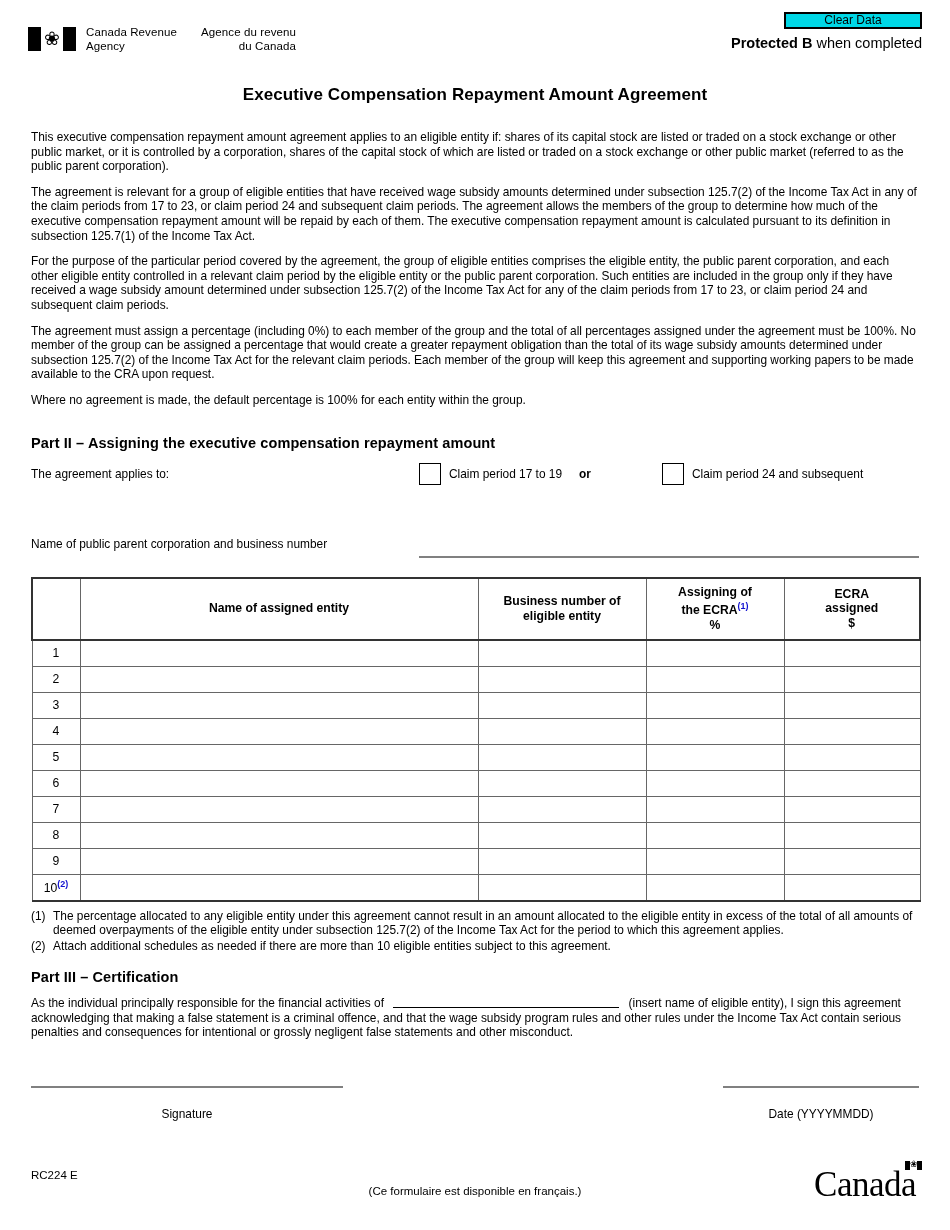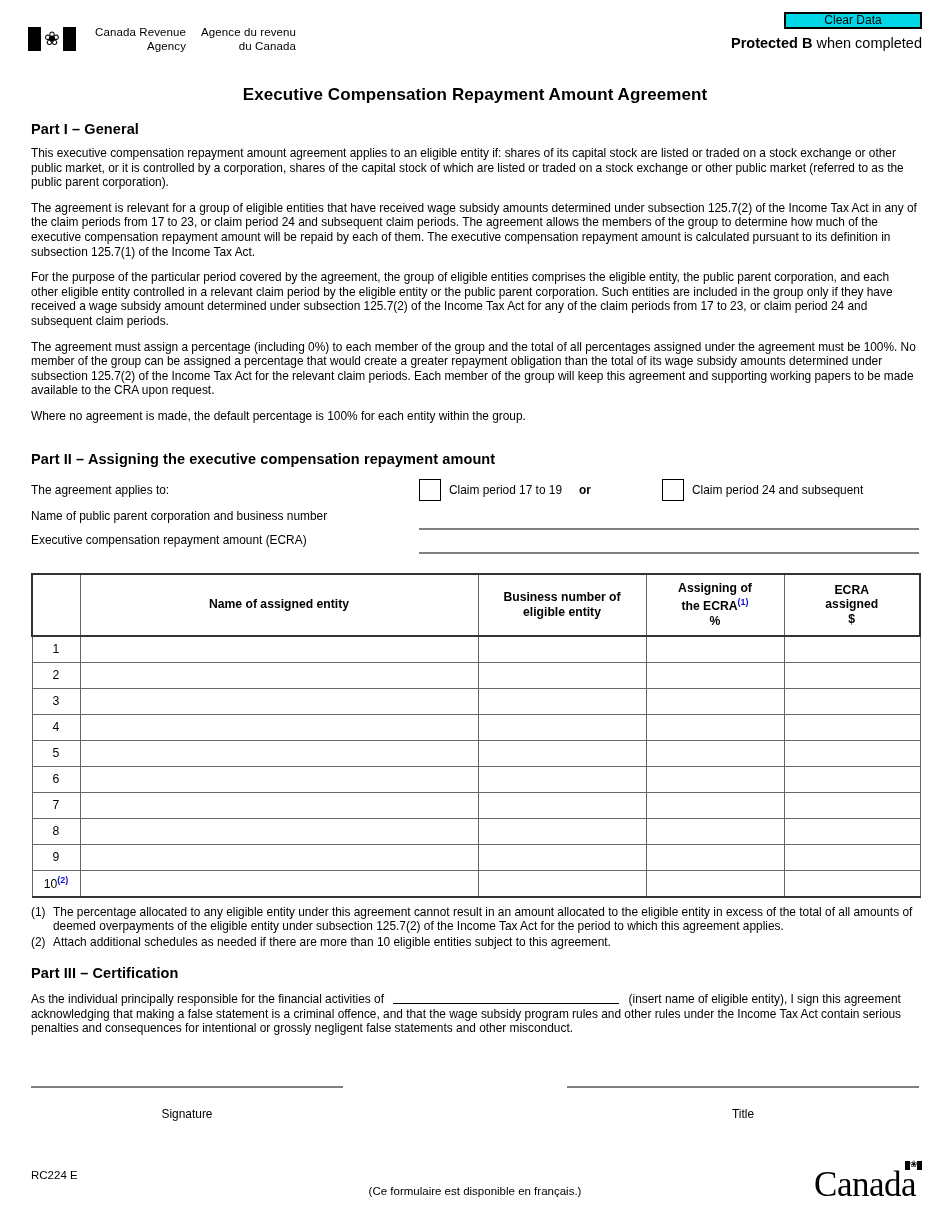--- a/index.html
+++ b/index.html
@@ -60,21 +60,21 @@
     color: #000;
     font-size: 19px;
     line-height: 20px;
     text-align: center;
   }
   .sig-en, .sig-fr {
     font-size: 11.5px;
     line-height: 13.5px;
     letter-spacing: 0.1px;
   }
-  .sig-en { width: 100px; text-align: right; }
+  .sig-en { width: 100px; }
   .sig-fr { width: 110px; text-align: right; }
 
   .clear-data {
     position: absolute;
     right: 28px;
     top: 4px;
     width: 138px;
     height: 17px;
     background: #00d7e6;
     border: 2px solid #000000;
@@ -166,20 +166,21 @@
   .or-text {
     position: absolute;
     top: 2px;
     left: 548px;
     font-size: 11.9px;
     font-weight: bold;
   }
   .row-field {
     position: relative;
     height: 24px;
+    margin-top: 44px;
   }
   .fieldline {
     position: absolute;
     left: 388px;
     right: 0;
     height: 16px;
     border-bottom: 2px solid #808080;
     bottom: 1px;
     background: transparent;
   }
@@ -417,21 +418,20 @@
 
     <div class="protected-b">
       <b>Protected B</b><span> when completed</span>
     </div>
   </div>
 
   <div class="form-title">Executive Compensation Repayment Amount Agreement</div>
 
   <div class="content">
 
-    <h2 class="part-head">Part I – General</h2>
     <div class="gap-s"></div>
 
     <p class="body-text">This executive compensation repayment amount agreement applies to an eligible entity if: shares of its capital stock are listed or traded on a stock exchange or other public market, or it is controlled by a corporation, shares of the capital stock of which are listed or traded on a stock exchange or other public market (referred to as the public parent corporation).</p>
     <p class="body-text">The agreement is relevant for a group of eligible entities that have received wage subsidy amounts determined under subsection 125.7(2) of the Income Tax Act in any of the claim periods from 17 to 23, or claim period 24 and subsequent claim periods. The agreement allows the members of the group to determine how much of the executive compensation repayment amount will be repaid by each of them. The executive compensation repayment amount is calculated pursuant to its definition in subsection 125.7(1) of the Income Tax Act.</p>
     <p class="body-text">For the purpose of the particular period covered by the agreement, the group of eligible entities comprises the eligible entity, the public parent corporation, and each other eligible entity controlled in a relevant claim period by the eligible entity or the public parent corporation.  Such entities are included in the group only if they have received a wage subsidy amount determined under subsection 125.7(2) of the Income Tax Act for any of the claim periods from 17 to 23, or claim period 24 and subsequent claim periods.</p>
     <p class="body-text">The agreement must assign a percentage (including 0%) to each member of the group and the total of all percentages assigned under the agreement must be 100%. No member of the group can be assigned a percentage that would create a greater repayment obligation than the total of its wage subsidy amounts determined under subsection 125.7(2) of the Income Tax Act for the relevant claim periods. Each member of the group will keep this agreement and supporting working papers to be made available to the CRA upon request.</p>
     <p class="body-text">Where no agreement is made, the default percentage is 100% for each entity within the group.</p>
 
     <div class="gap-m"></div>
     <h2 class="part-head">Part II – Assigning the executive compensation repayment amount</h2>
@@ -447,26 +447,20 @@
         <span class="chk-label" style="left:661px;">Claim period 24 and subsequent</span>
       </div>
 
       <div class="row-field">
         <span class="lbl-left">Name of public parent corporation and business number</span>
         <div class="fieldline">
           <input type="text" value="" style="">
         </div>
       </div>
 
-      <div class="row-field">
-        <span class="lbl-left">Executive compensation repayment amount (ECRA)</span>
-        <div class="fieldline">
-          <input type="text" value="" style="">
-        </div>
-      </div>
     </div>
 
     <table class="entities">
       <colgroup>
         <col style="width:48px">
         <col style="width:398px">
         <col style="width:168px">
         <col style="width:138px">
         <col style="width:136px">
       </colgroup>
@@ -585,25 +579,25 @@
     </div>
   </div>
 
   <div class="sig-block">
     <div class="sig-col signature">
       <div class="sig-line">
         <input type="text" value="" style="">
       </div>
       <div class="sig-caption">Signature</div>
     </div>
-    <div class="sig-col title">
+    <div class="sig-col date">
       <div class="sig-line">
         <input type="text" value="" style="">
       </div>
-      <div class="sig-caption">Title</div>
+      <div class="sig-caption">Date (YYYYMMDD)</div>
     </div>
   </div>
 
   <div class="footer">
     <div class="form-code">RC224 E</div>
     <div class="fr-note">(Ce formulaire est disponible en français.)</div>
     <div class="wordmark"><span>Canada</span><span class="wm-flag"><span class="b l"></span><span class="lf">❀</span><span class="b r"></span></span></div>
   </div>
 
 </div>

